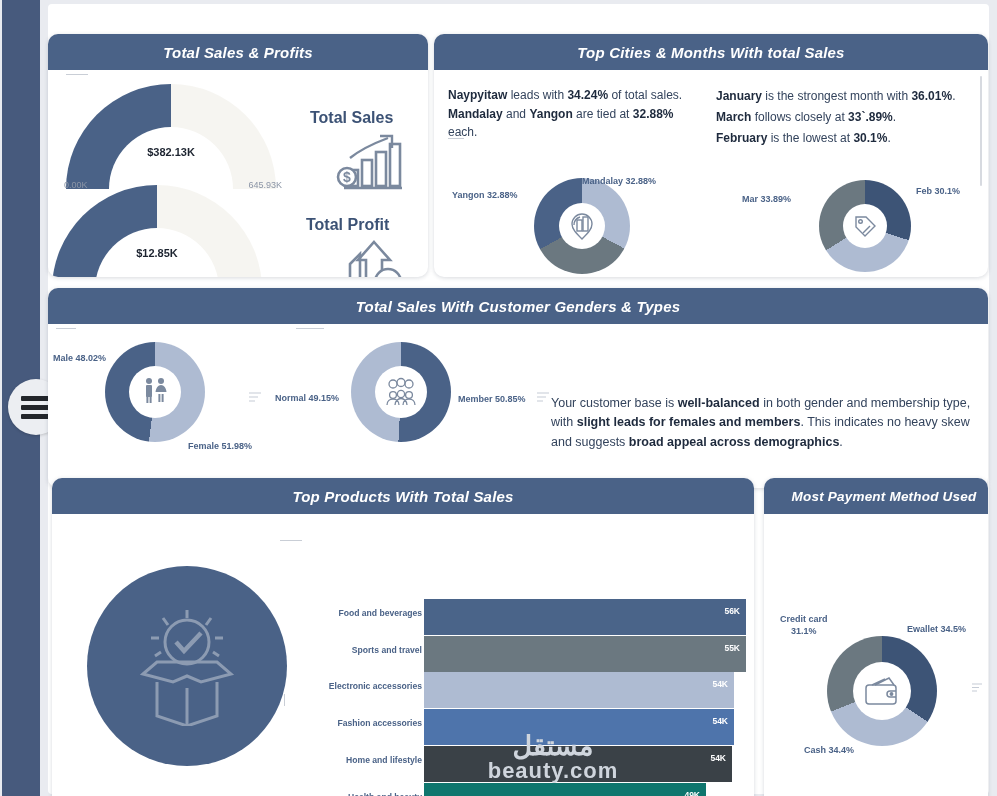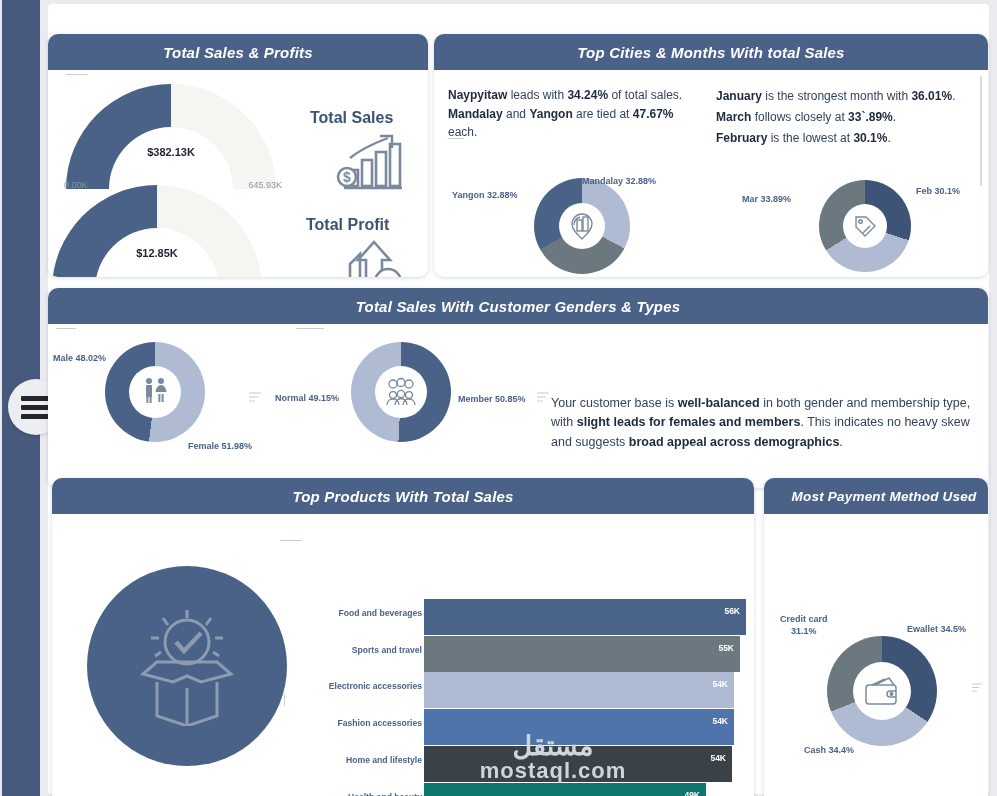--- a/index.html
+++ b/index.html
@@ -128,21 +128,21 @@
       </div>
     </div>
   </div>
 
   <div class="card" style="left:394px;top:18px;width:554px;height:243px;">
     <div class="card-hd">Top Cities &amp; Months With total Sales</div>
     <div class="card-bd">
 
       <div class="ins" style="position:absolute;left:14px;top:16px;width:255px;font-size:12px;">
         <div><b>Naypyitaw</b> leads with <b>34.24%</b> of total sales.</div>
-        <div><b>Mandalay</b> and <b>Yangon</b> are tied at <b>47.67%</b> each.</div>
+        <div><b>Mandalay</b> and <b>Yangon</b> are tied at <b>32.88%</b> each.</div>
       </div>
       <div class="tick" style="left:14px;top:68px;width:16px;height:1px;"></div>
 
       <div class="ins" style="position:absolute;left:282px;top:16px;width:262px;font-size:12px;line-height:1.75;">
         <div><b>January</b> is the strongest month with <b>36.01%</b>.</div>
         <div><b>March</b> follows closely at <b>33`.89%</b>.</div>
         <div><b>February</b> is the lowest at <b>30.1%</b>.</div>
       </div>
 
       <div class="donut" style="left:100px;top:108px;width:96px;height:96px;
@@ -256,21 +256,21 @@
 
         <div class="barrow" style="left:0;top:85px;width:702px;">
           <div class="barlab" style="right:332px;">Food and beverages</div>
           <div class="bar" style="left:372px;top:0;width:322px;background:#4a6489;">
             <div class="barval">56K</div>
           </div>
         </div>
 
         <div class="barrow" style="left:0;top:122px;width:702px;">
           <div class="barlab" style="right:332px;">Sports and travel</div>
-          <div class="bar" style="left:372px;top:0;width:316px;background:#6b7880;">
+          <div class="bar" style="left:372px;top:0;width:316px;background:#6b7880;padding-left:6px;">
             <div class="barval">55K</div>
           </div>
         </div>
 
         <div class="barrow" style="left:0;top:158px;width:702px;">
           <div class="barlab" style="right:332px;">Electronic accessories</div>
           <div class="bar" style="left:372px;top:0;width:310px;background:#aebbd2;">
             <div class="barval">54K</div>
           </div>
         </div>
@@ -325,15 +325,15 @@
       <div style="position:absolute;right:6px;top:164px;">
         <svg width="10" height="9" viewBox="0 0 10 9" stroke="#c6ccd6" stroke-width="1.1">
             <path d="M0 1h10M0 4.5h7M0 8h5"></path>
           </svg>
       </div>
     </div>
   </div>
 
   <div class="wm">
     <div class="ar">مستقل</div>
-    <div class="en">mostaql.com</div>
+    <div class="en">beauty.com</div>
   </div>
 </div>
 
 </body></html>

